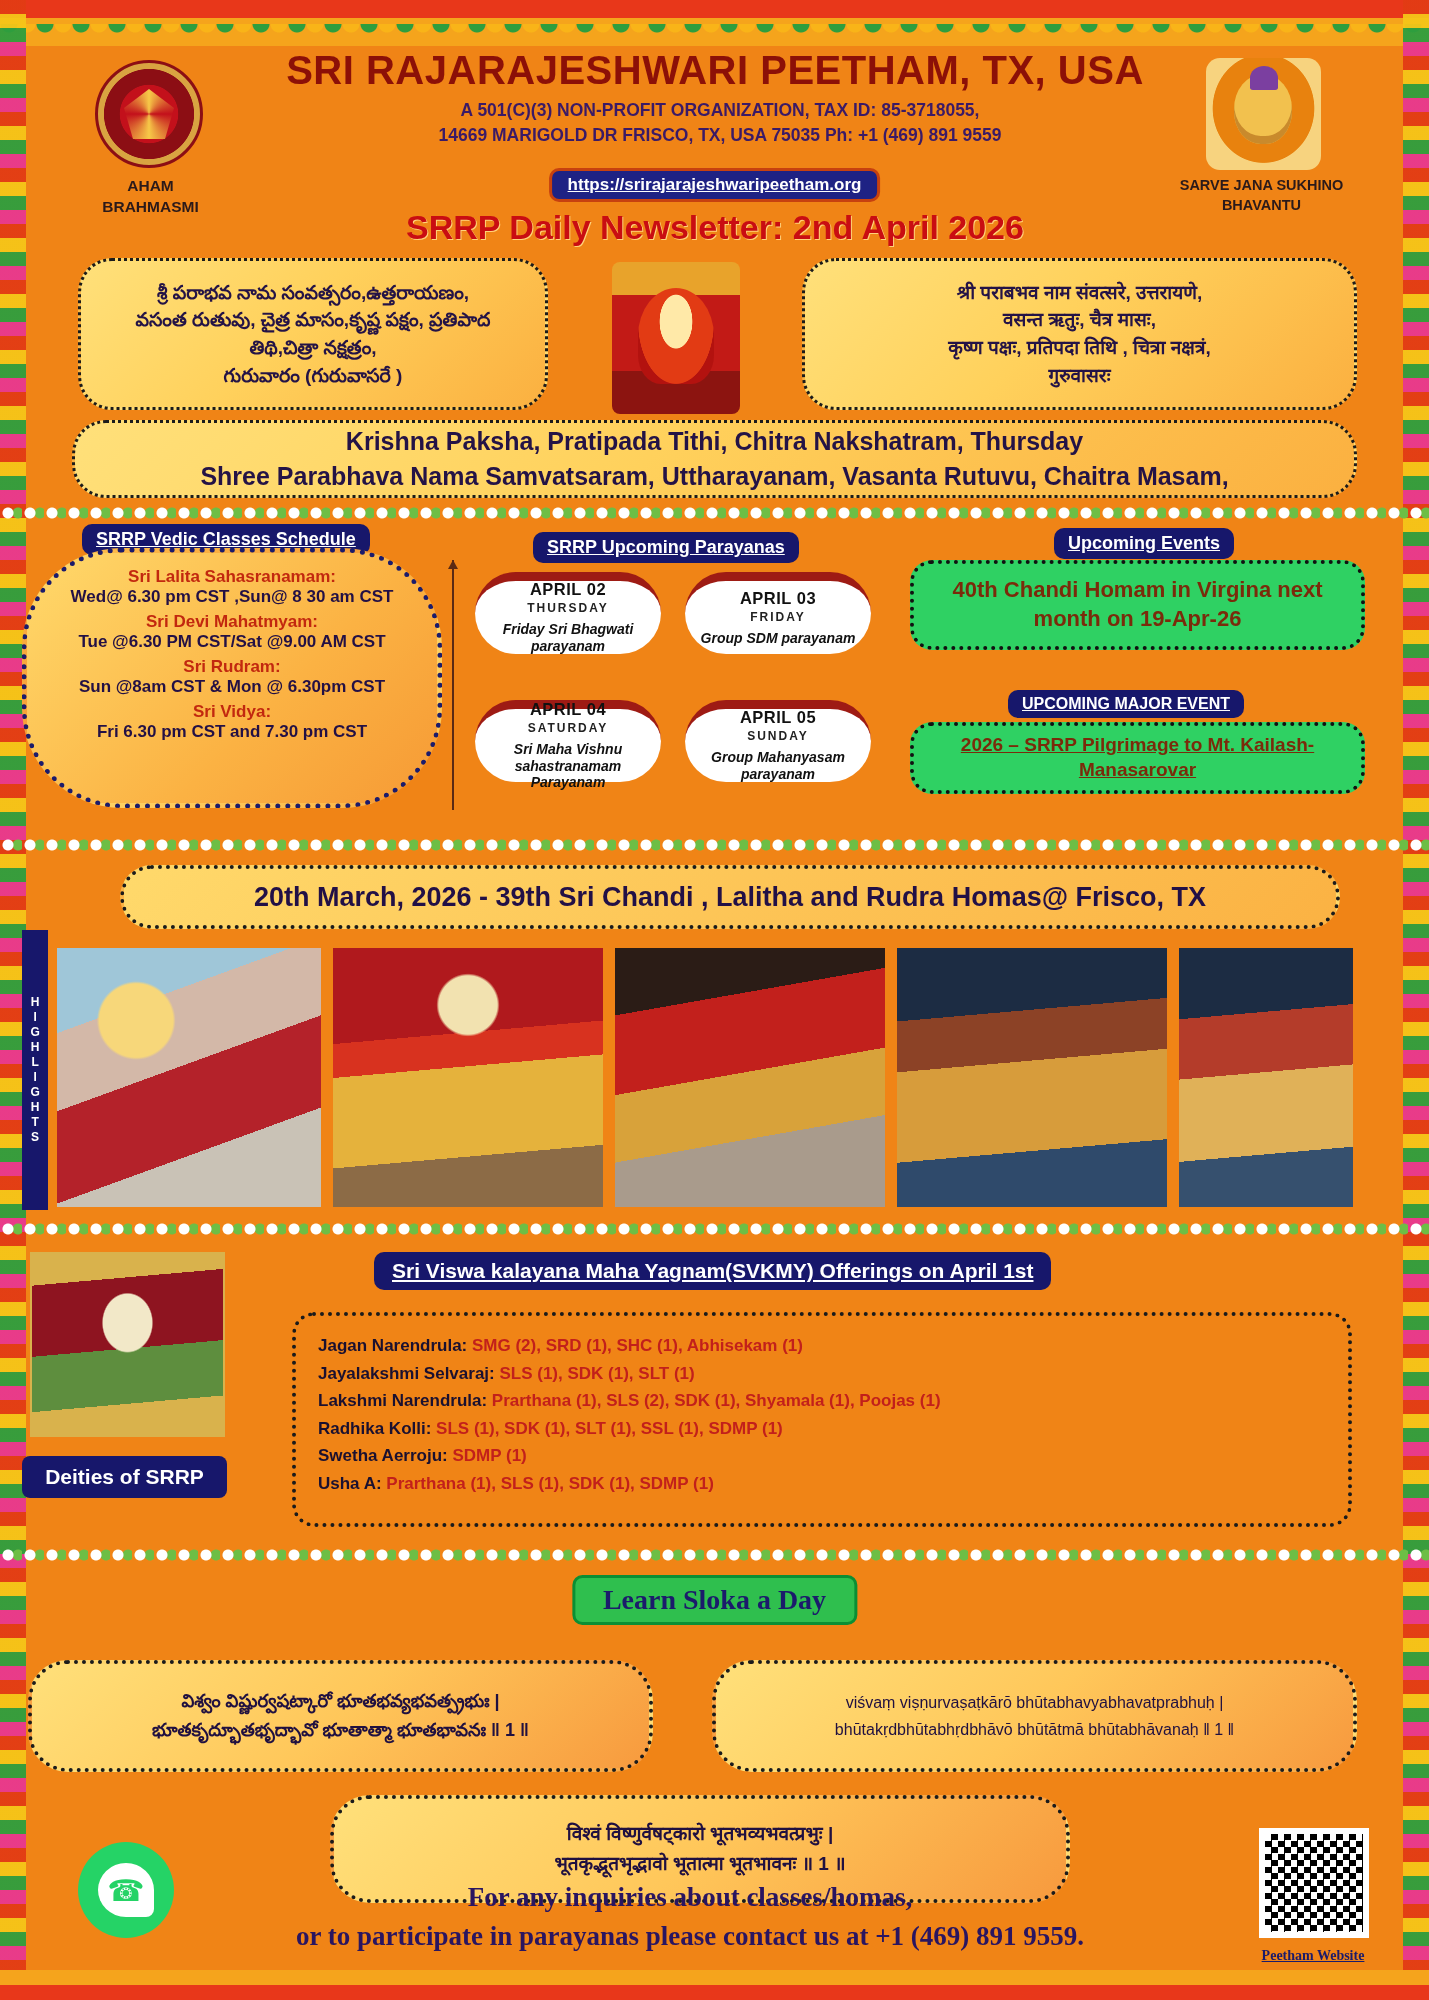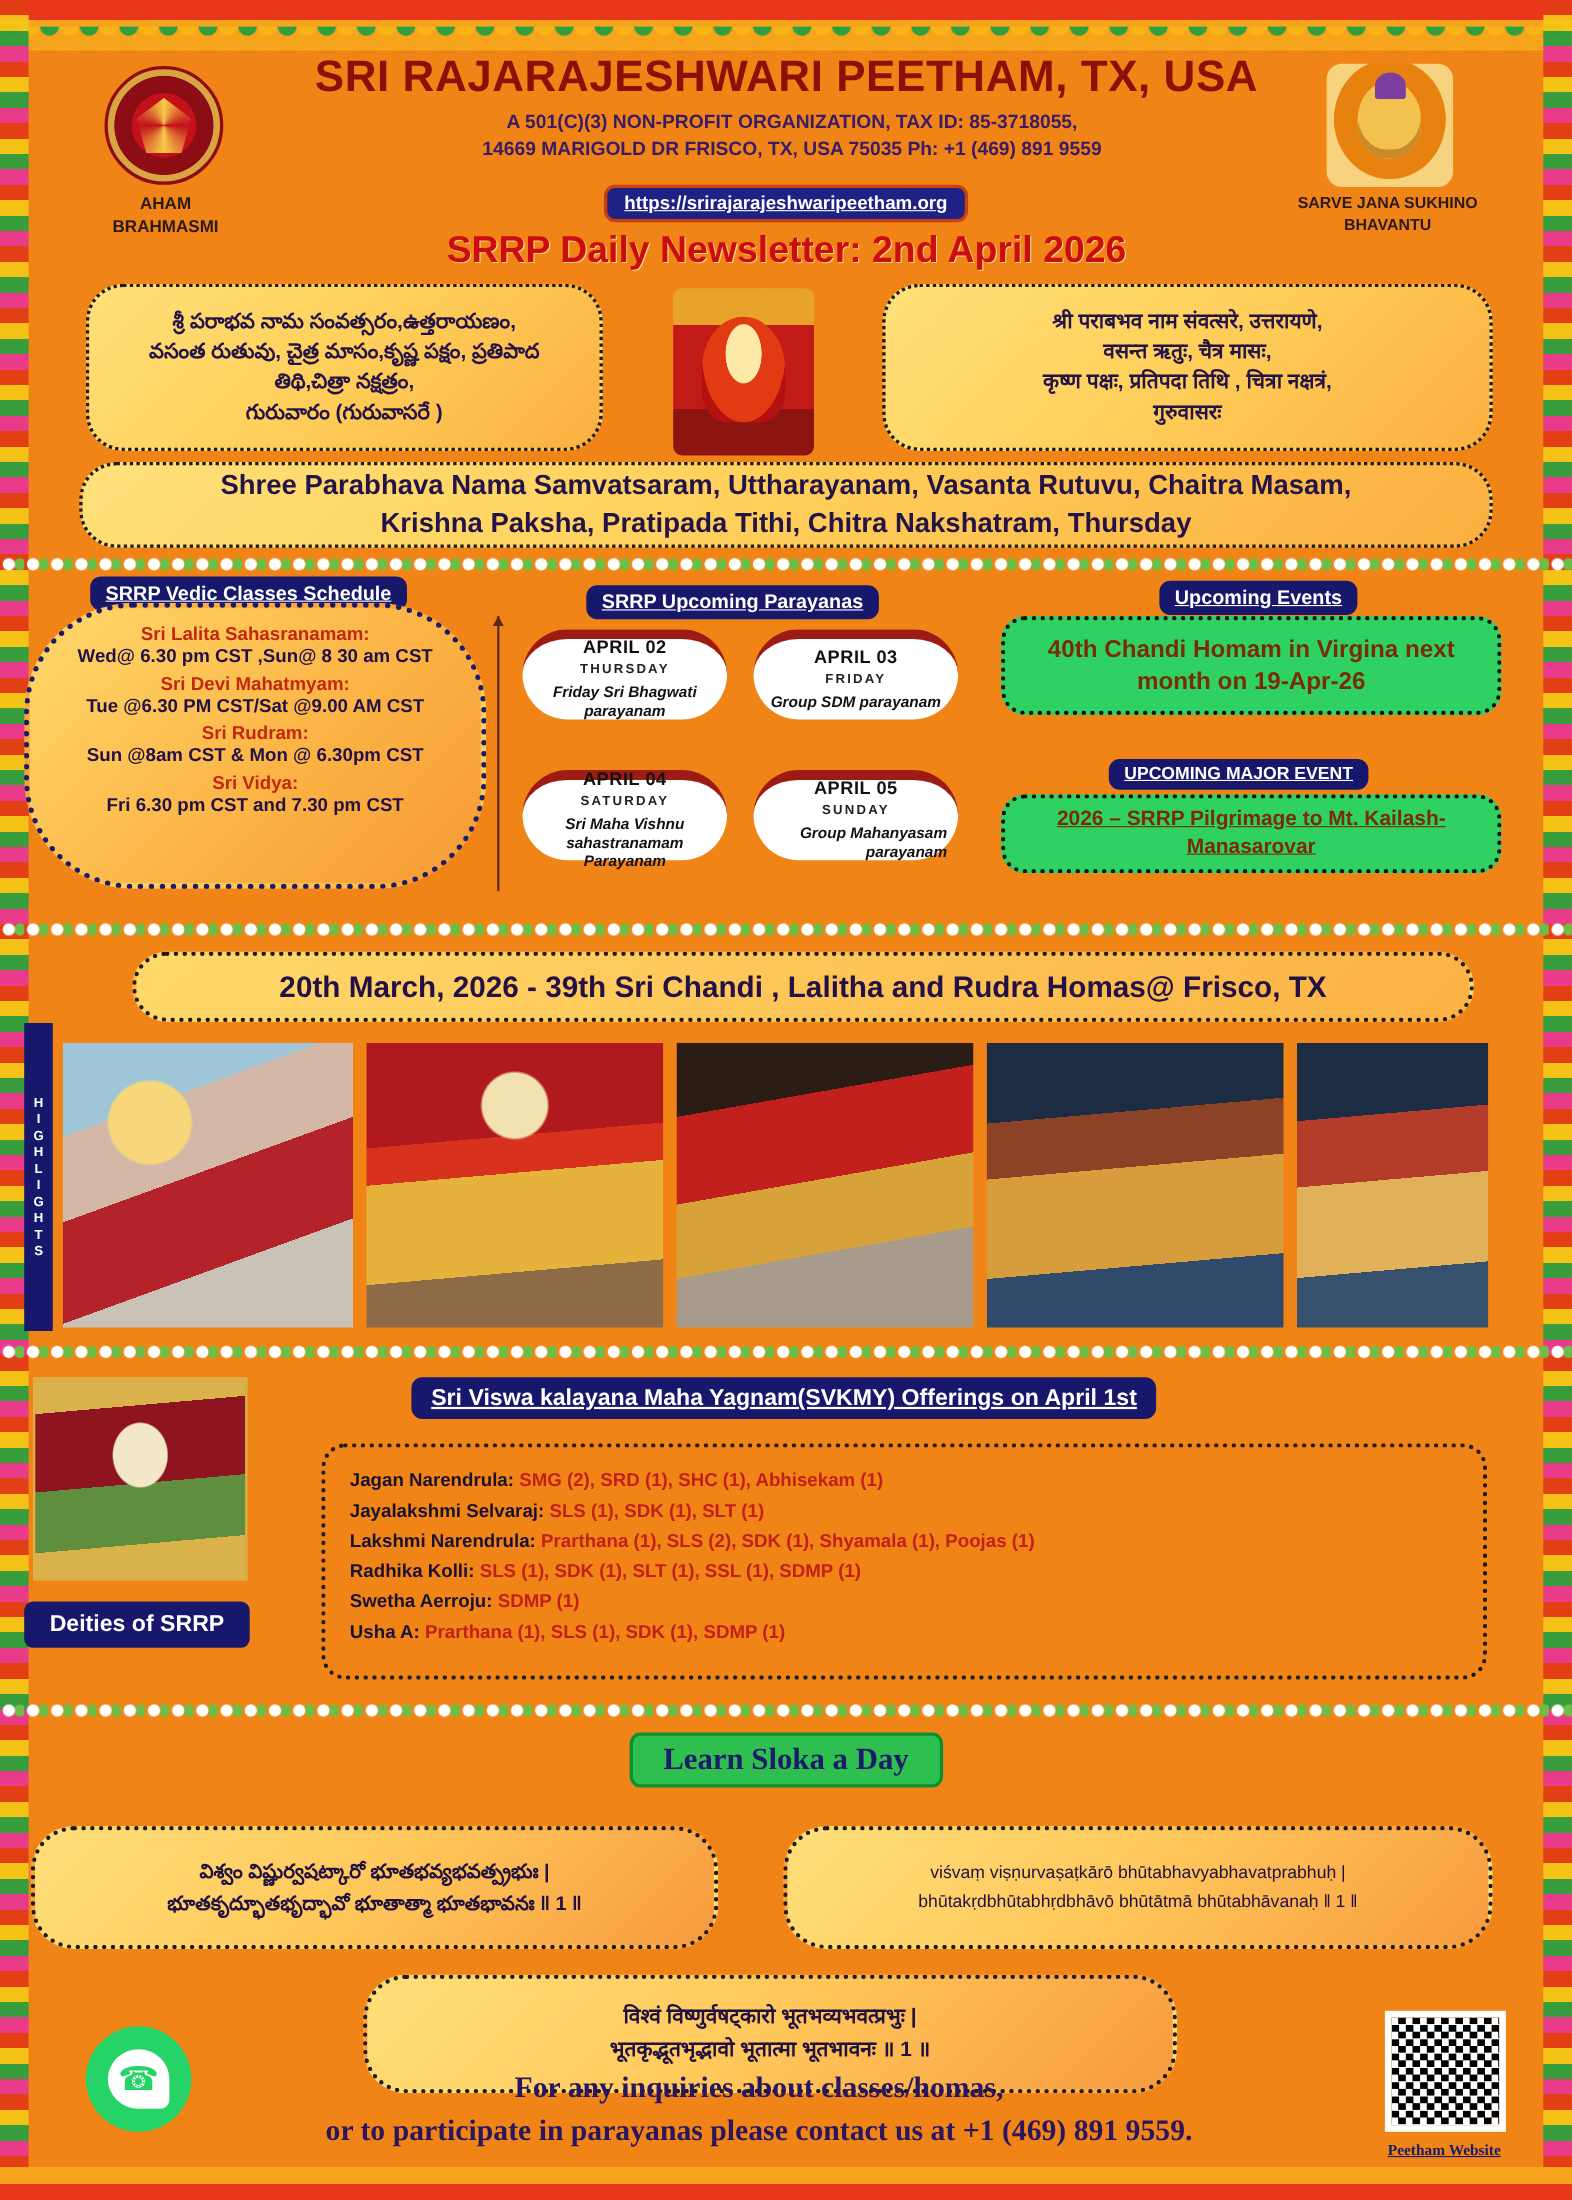--- a/index.html
+++ b/index.html
@@ -325,22 +325,22 @@
   <div class="dotpanel panel-hin">
     <div>
       <div class="ln">श्री पराबभव नाम  संवत्सरे, उत्तरायणे,</div>
       <div class="ln">वसन्त ऋतुः, चैत्र मासः,</div>
       <div class="ln">कृष्ण पक्षः, प्रतिपदा तिथि , चित्रा नक्षत्रं,</div>
       <div class="ln">गुरुवासरः</div>
     </div>
   </div>
   <div class="dotpanel panel-eng">
     <div>
+      <div class="ln">Krishna Paksha, Pratipada Tithi, Chitra Nakshatram, Thursday</div>
       <div class="ln">Shree Parabhava Nama Samvatsaram, Uttharayanam, Vasanta Rutuvu, Chaitra Masam,</div>
-      <div class="ln">Krishna Paksha, Pratipada Tithi, Chitra Nakshatram, Thursday</div>
     </div>
   </div>
 
   <div class="flower-divider" style="top:506px"></div>
 
   <div class="badge" style="left:82px; top:524px;">SRRP Vedic Classes Schedule</div>
   <div class="vedic-box">
     <div class="vedic-item">
       <div class="vedic-name">Sri Lalita Sahasranamam:</div>
       <div class="vedic-time">Wed@ 6.30 pm CST ,Sun@ 8 30 am CST</div>
@@ -370,21 +370,21 @@
   <div class="par-card" style="left:685px; top:572px;">
     <div class="par-date">APRIL 03</div>
     <div class="par-day">FRIDAY</div>
     <div class="par-txt">Group SDM parayanam</div>
   </div>
   <div class="par-card" style="left:475px; top:700px;">
     <div class="par-date">APRIL 04</div>
     <div class="par-day">SATURDAY</div>
     <div class="par-txt">Sri Maha Vishnu sahastranamam Parayanam</div>
   </div>
-  <div class="par-card" style="left:685px; top:700px;text-align:right;">
+  <div class="par-card" style="left:685px; top:700px;">
     <div class="par-date">APRIL 05</div>
     <div class="par-day">SUNDAY</div>
     <div class="par-txt">Group Mahanyasam parayanam</div>
   </div>
 
   <div class="badge" style="left:1054px; top:528px;">Upcoming Events</div>
   <div class="green-box" style="left:910px; top:560px; width:455px; height:90px;">
     <div class="gtxt">40th Chandi Homam in Virgina next month on 19-Apr-26</div>
   </div>
   <div class="badge" style="left:1008px; top:690px; font-size:16px;">UPCOMING MAJOR EVENT</div>

